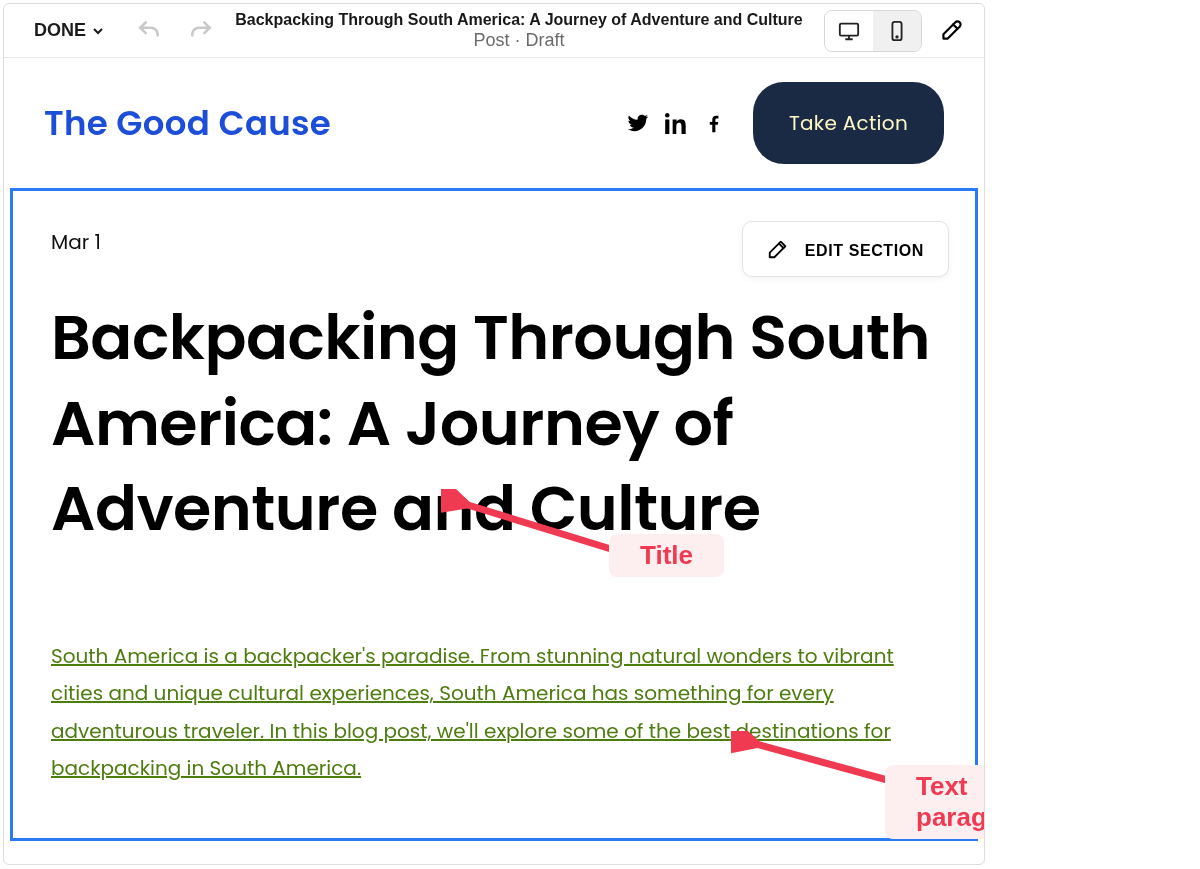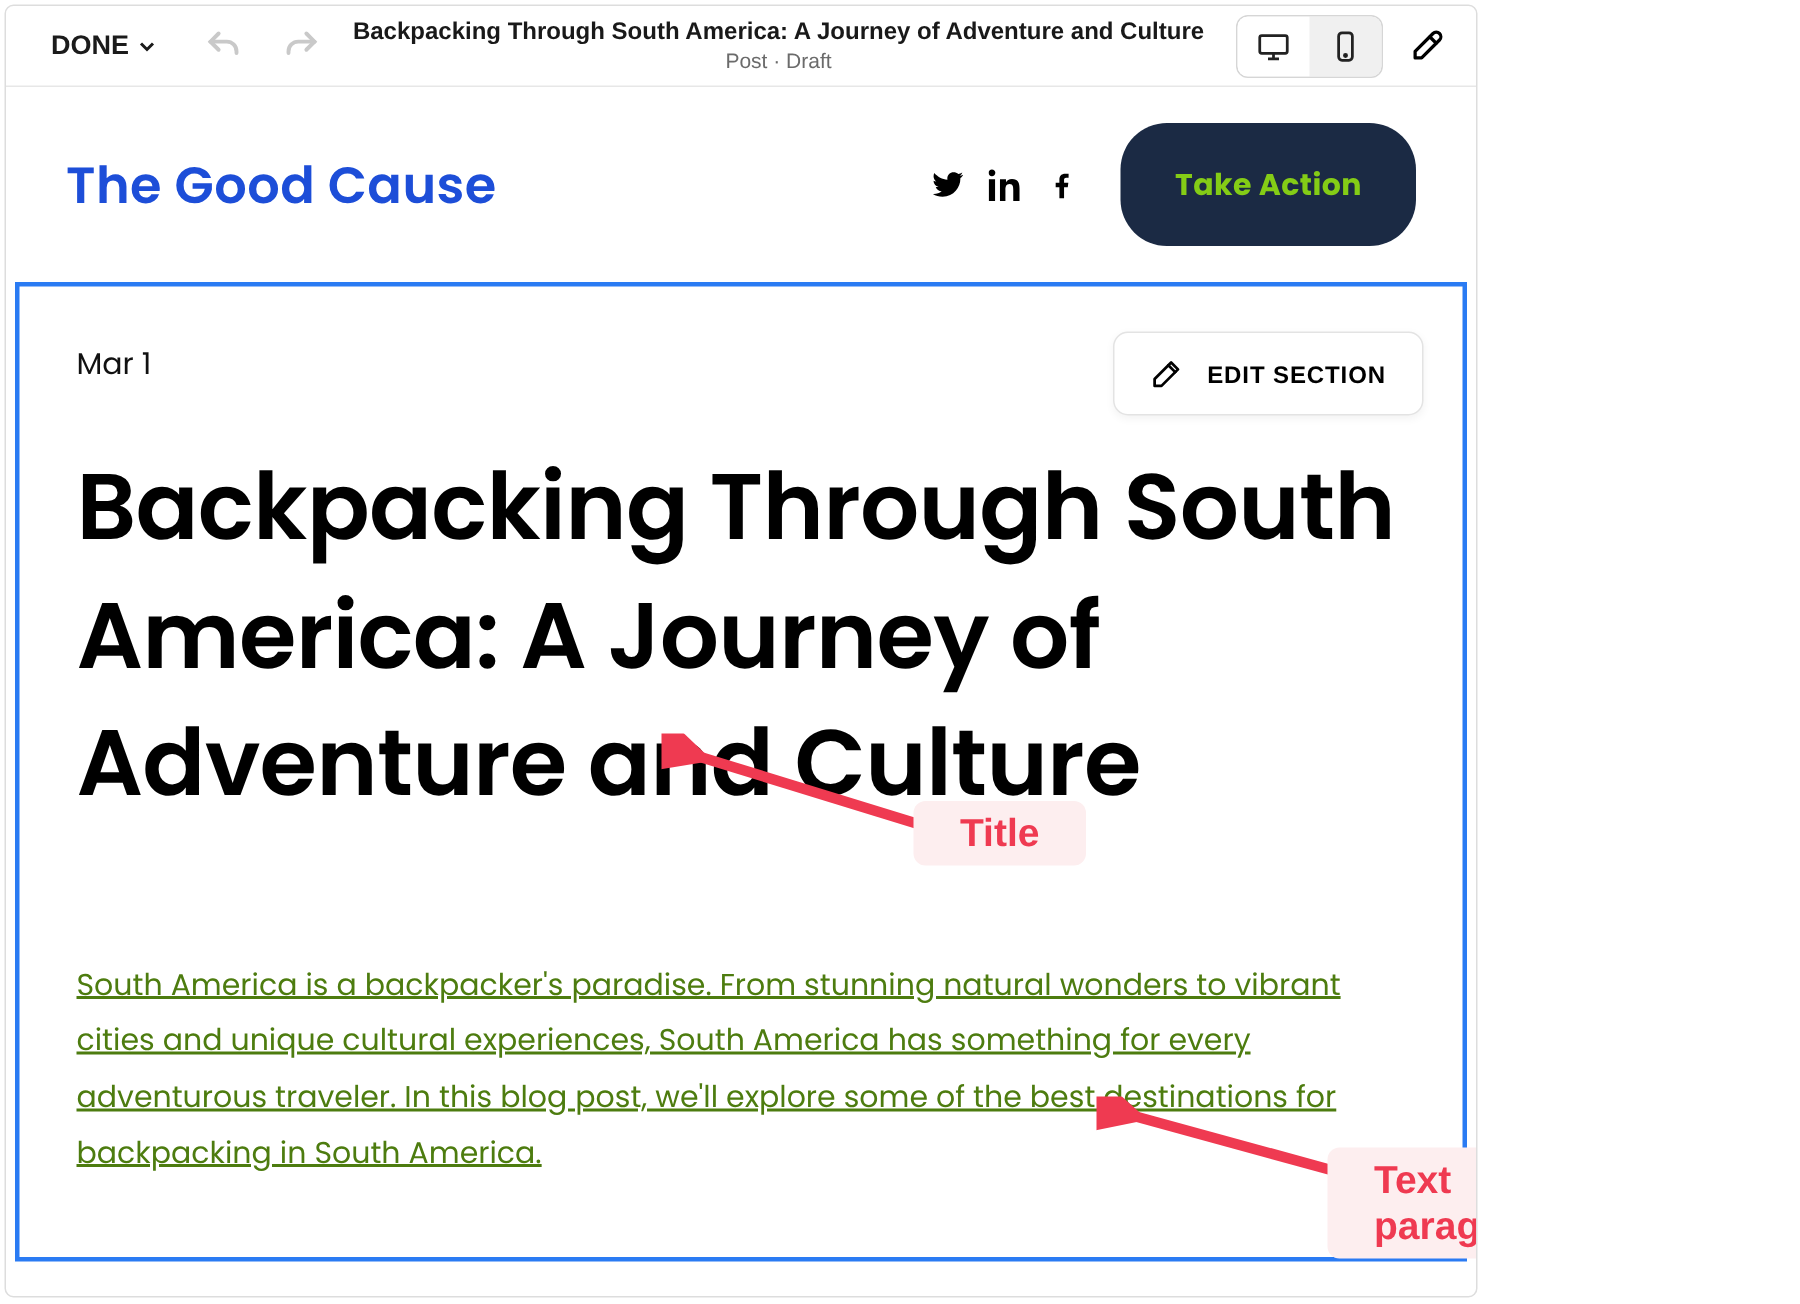--- a/index.html
+++ b/index.html
@@ -60,21 +60,21 @@
     text-align: center;
     flex: 1;
   }
   .topbar-title {
     font-weight: 700;
     font-size: 16px;
     color: #191919;
     font-family: Arial, sans-serif;
   }
   .topbar-sub {
-    font-size: 14px;
+    font-size: 18px;
     color: #6b6b6b;
     margin-top: 1px;
     font-family: Arial, sans-serif;
   }
   .topbar-right {
     display: flex;
     align-items: center;
     gap: 14px;
   }
   .device-group {
@@ -124,23 +124,23 @@
   }
   .nav-links span { cursor:pointer; }
   .social {
     display:flex;
     gap: 16px;
     align-items:center;
   }
   .social .sicon { width:22px; height:22px; cursor:pointer; color:#000; }
   .cta {
     background:#1b2a44;
-    color:#84cc16;
+    color:#fef9c3;
     font-size:20px;
-    font-weight:700;
+    font-weight:400;
     padding: 26px 36px;
     cursor:pointer;
     letter-spacing: 0.3px;
     border-radius: 31px;
   }
   
   .section {
     border: 3px solid #2a7bf3;
     margin: 0 6px;
     padding: 36px 38px 50px 38px;

